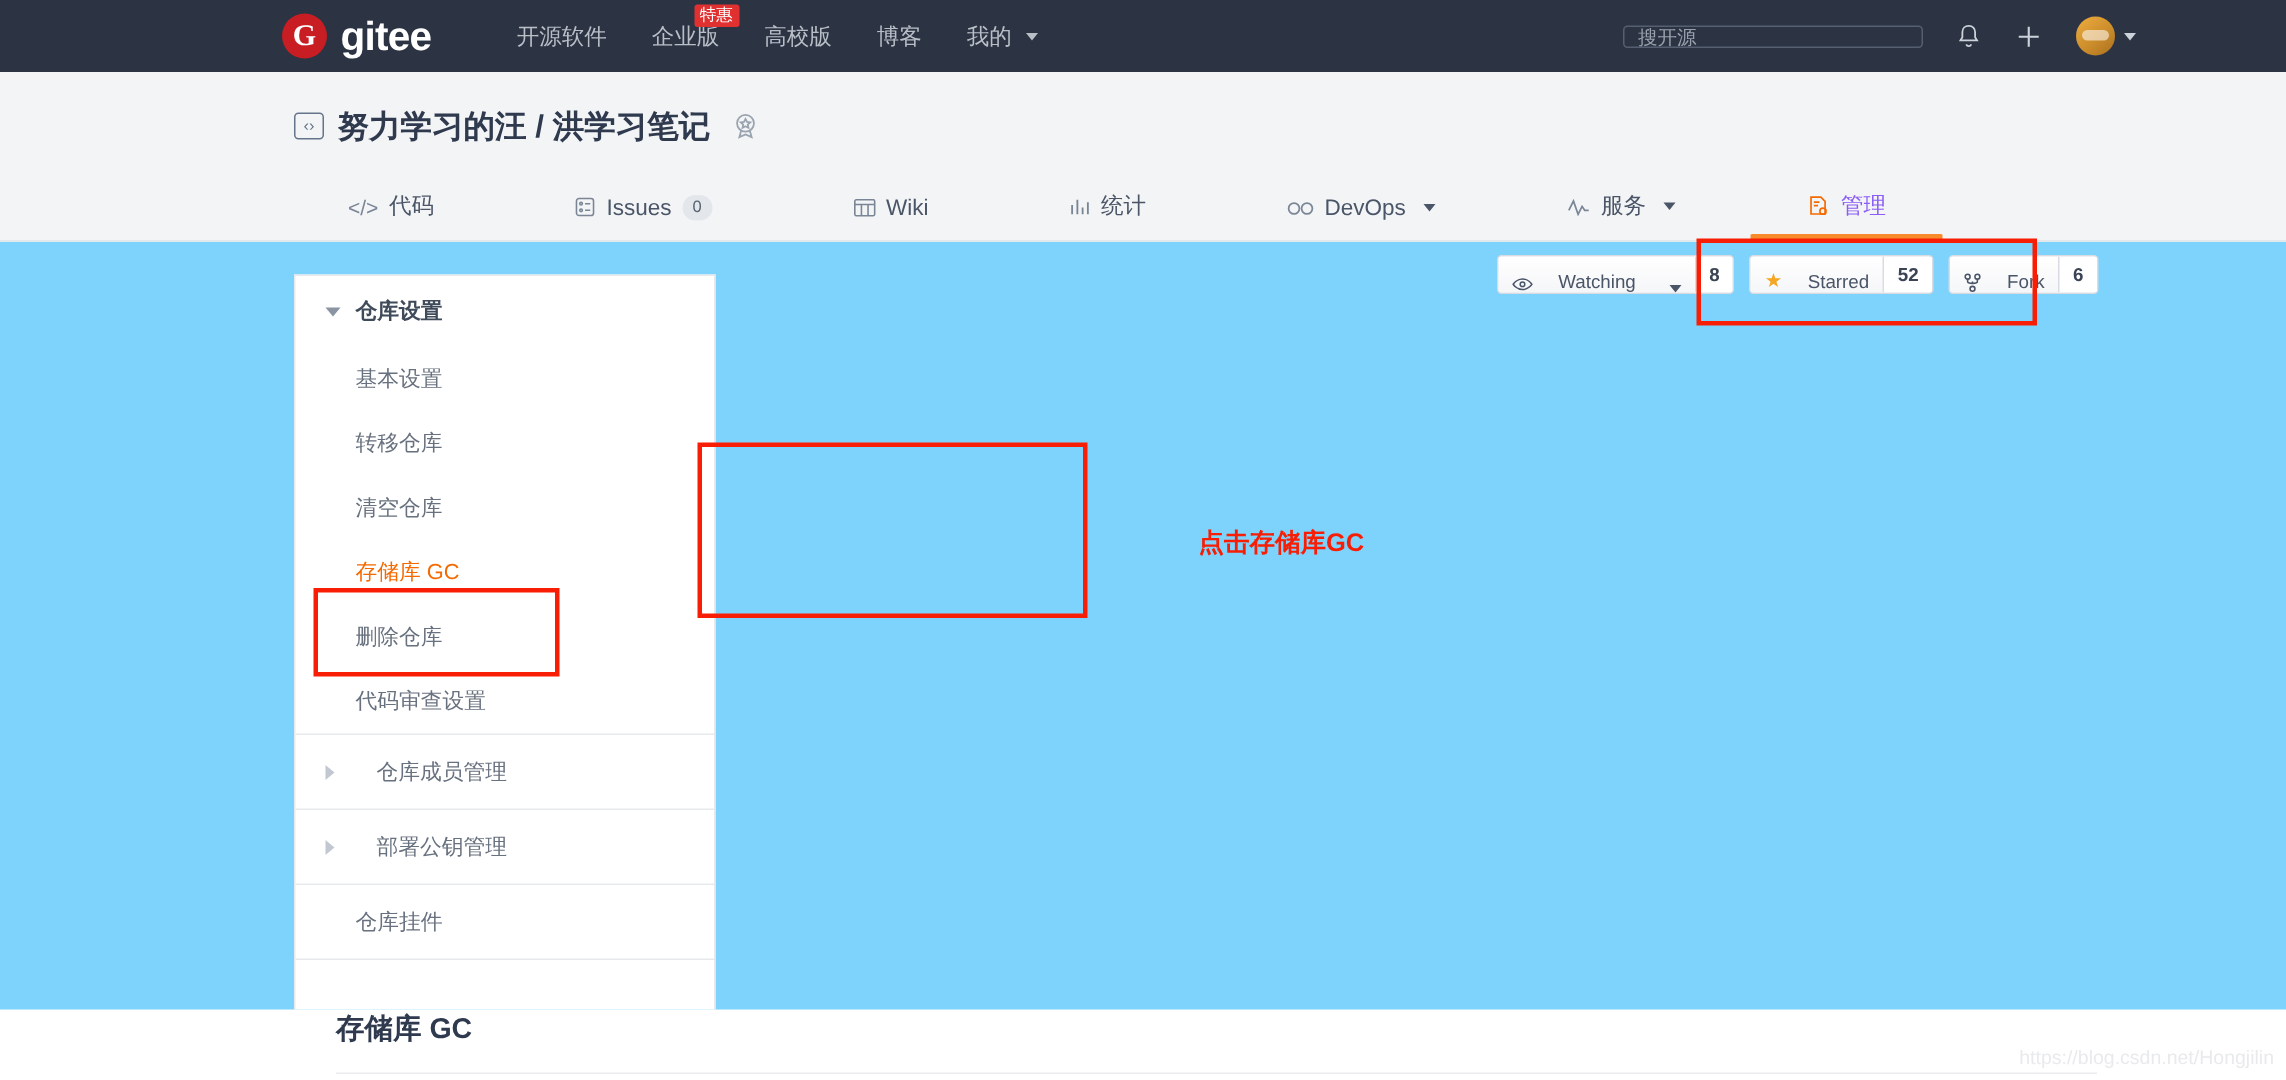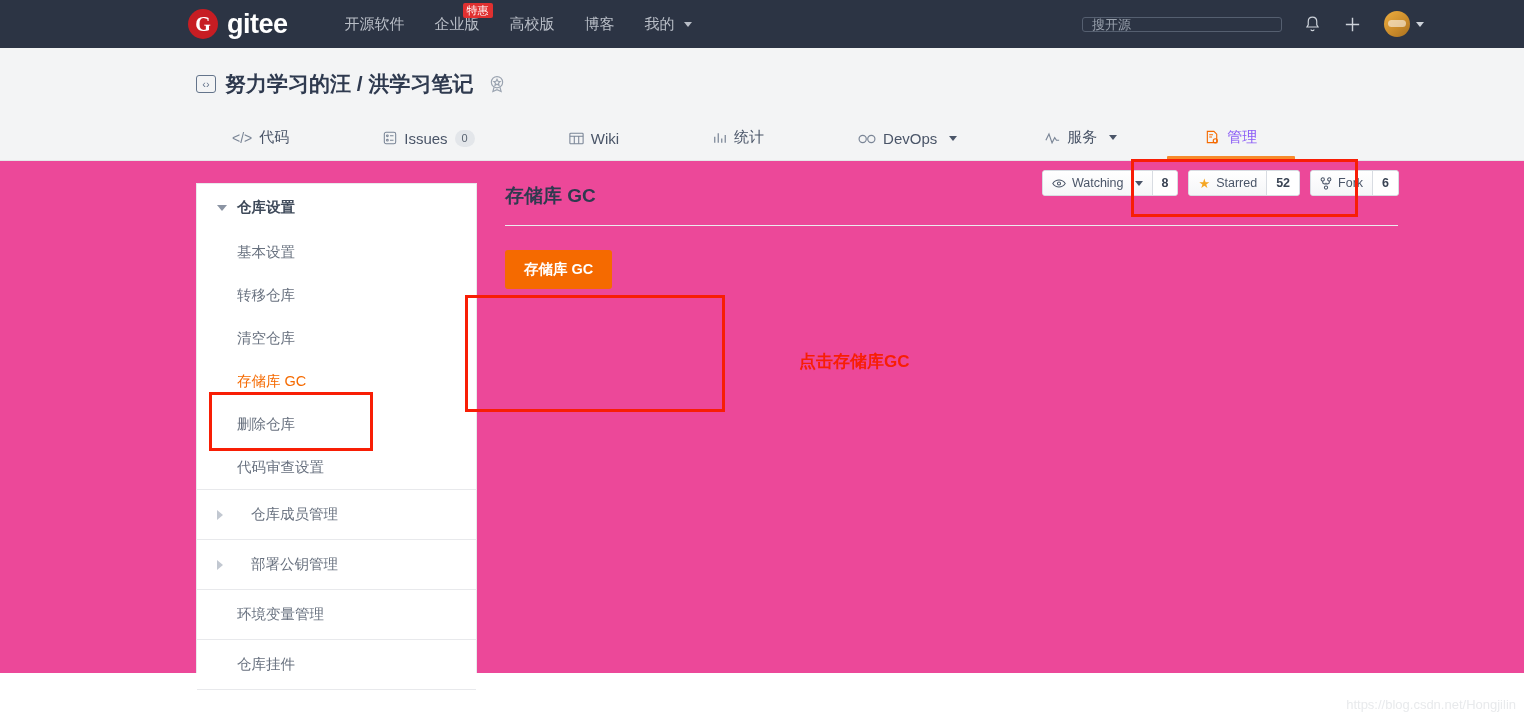--- a/index.html
+++ b/index.html
@@ -110,21 +110,21 @@
   .repo-stats {
     position: absolute; right: 125px; top: 122px;
     display: flex; gap: 10px;
   }
   .stat-group {
     display: flex; align-items: stretch;
     border: 1px solid #d8dce2; border-radius: 3px;
     background: #fbfbfc; overflow: hidden; height: 26px;
   }
   .stat-main {
-    display: flex; align-items: center; gap: 6px;
+    display: flex; align-items: flex-end; gap: 17px;
     padding: 0 9px; font-size: 12.5px; color: #4a5568;
     cursor: pointer; background: linear-gradient(#ffffff,#f5f6f8);
   }
   .stat-count {
     display: flex; align-items: center; padding: 0 9px;
     font-size: 12.5px; font-weight: bold; color: #3a4454;
     border-left: 1px solid #d8dce2; background: #fff;
   }
   .star-glyph { color: #f5a623; font-size: 13px; }
 
@@ -149,21 +149,21 @@
     height: 4px; background: #f78a2a; border-radius: 1px;
   }
   .pill-count {
     background: #e3e6ea; color: #5a6472; font-size: 11px;
     border-radius: 10px; padding: 1px 7px; line-height: 1.4;
   }
 
   
   .content {
     display: flex; padding-left: 196px; padding-top: 22px;
-    background: #ec4899; height: calc(720px - 208px);
+    background: #7dd3fc; height: calc(720px - 208px); flex-direction: column;
   }
   .sidebar {
     width: 281px; border: 1px solid #e8e9ec; border-bottom: none;
     background: #fff; flex-shrink: 0; height: 100%;
   }
   .side-group { border-bottom: 1px solid #e8e9ec; }
   .side-head {
     display: flex; align-items: center; gap: 10px;
     padding: 14px 0 14px 20px;
     font-size: 14.5px; color: #3f4a5a; font-weight: bold; cursor: pointer;
@@ -414,23 +414,20 @@
 
       <div class="side-row">
         <span class="tri-right"></span>
         <span>仓库成员管理</span>
       </div>
       <div class="side-row">
         <span class="tri-right"></span>
         <span>部署公钥管理</span>
       </div>
       <div class="side-row plain">
-        <span>环境变量管理</span>
-      </div>
-      <div class="side-row plain">
         <span>仓库挂件</span>
       </div>
 
     </div>
 
     <div class="main">
       <div class="main-title">存储库 GC</div>
       <button class="gc-button">存储库 GC</button>
     </div>
   </div>

